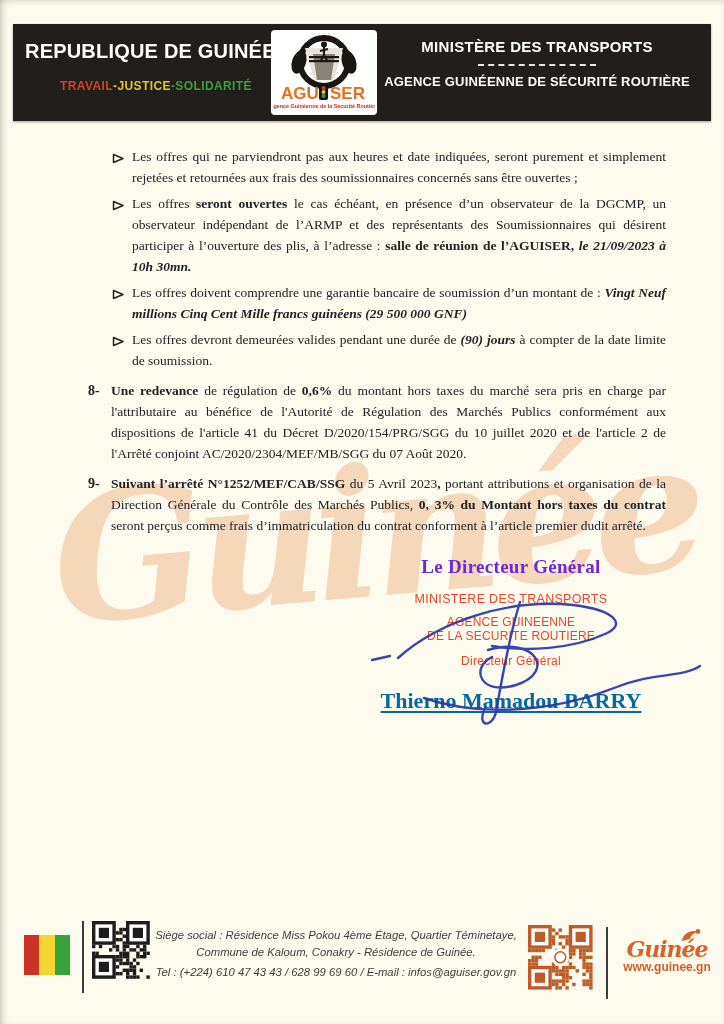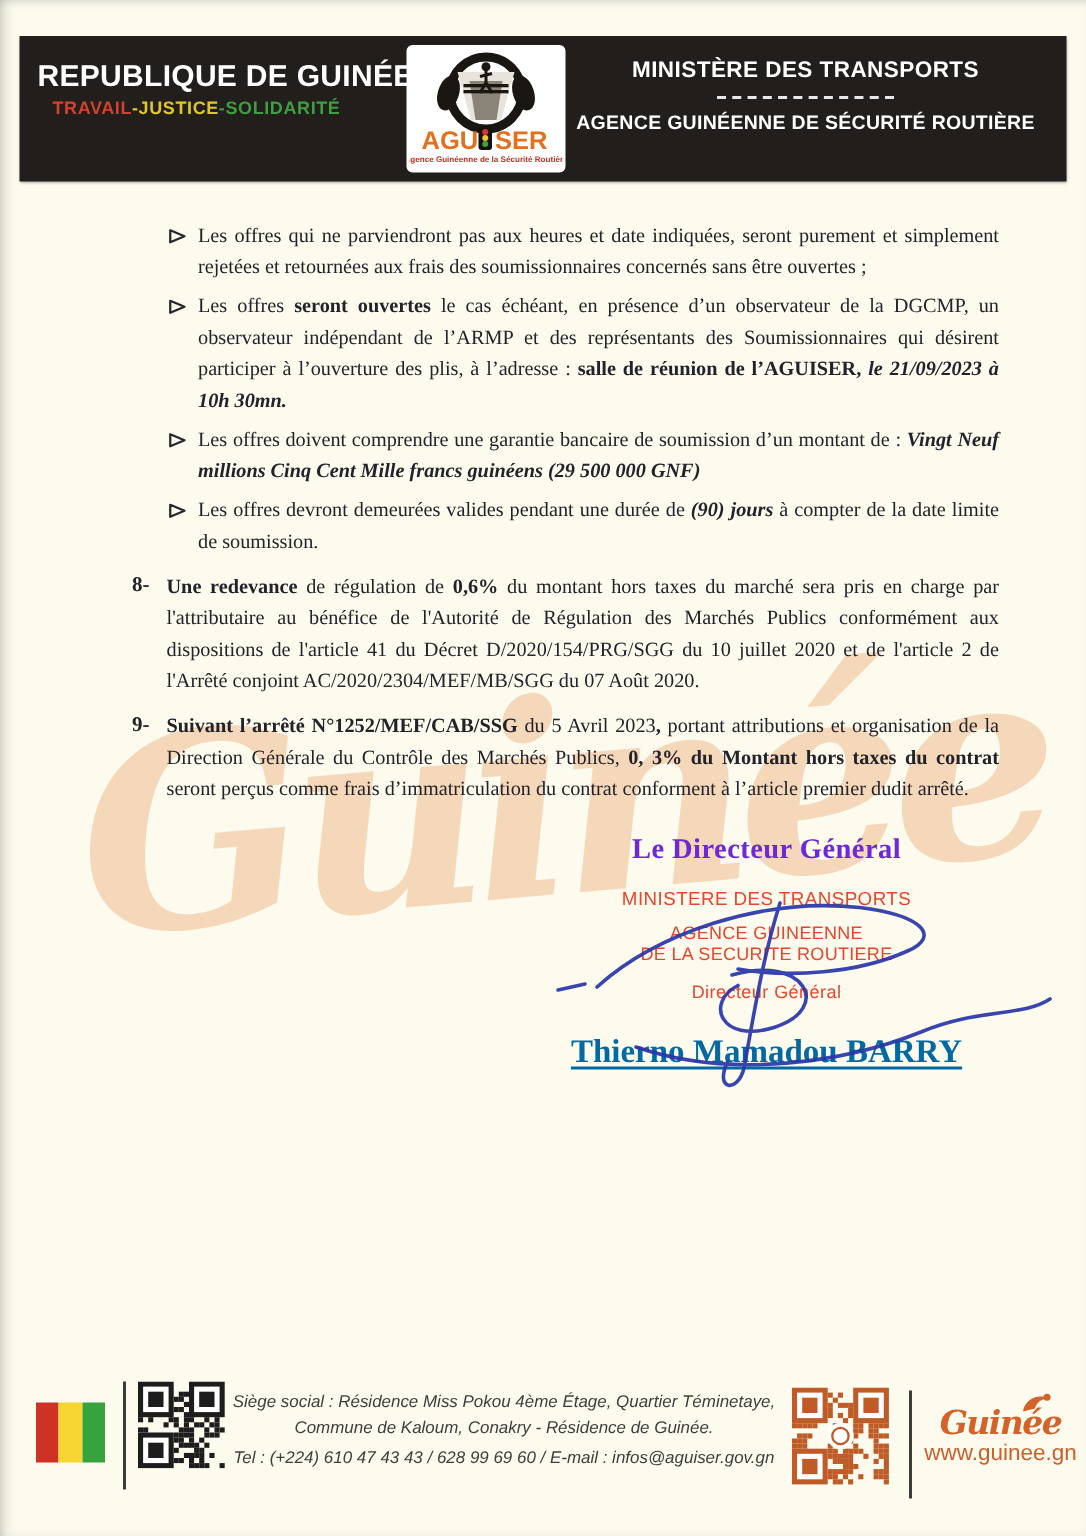--- a/index.html
+++ b/index.html
@@ -4,21 +4,21 @@
 <style>
   html,body{margin:0;padding:0;background:#d8d6cc;}
   .page{position:relative;width:724px;height:1024px;margin:0 auto;background:#fcfbee;
         font-family:"Liberation Serif",serif;color:#22222a;overflow:hidden;
         box-shadow:inset 6px 0 10px -6px rgba(120,120,110,.55), inset 0 4px 8px -6px rgba(120,120,110,.5);}
   
   .banner{position:absolute;left:13px;top:24px;width:698px;height:97px;background:#211e1b;
           box-shadow:0 1px 2px rgba(0,0,0,.4);}
   .h-left{position:absolute;left:12px;top:16px;width:252px;font-family:"Liberation Sans",sans-serif;}
   .h-title{color:#fff;font-weight:bold;font-size:20px;letter-spacing:.2px;white-space:nowrap;}
-  .h-motto{margin-top:2px;margin-left:10px;font-size:12px;font-weight:bold;letter-spacing:.4px;white-space:nowrap;}
+  .h-motto{margin-top:16px;margin-left:10px;font-size:12px;font-weight:bold;letter-spacing:.4px;white-space:nowrap;text-align:center;}
   .logo-box{position:absolute;left:258px;top:6px;width:106px;height:85px;background:#fff;border-radius:4px;
             display:flex;align-items:center;justify-content:center;}
   .h-right{position:absolute;right:6px;top:14px;width:336px;text-align:center;color:#fff;
            font-family:"Liberation Sans",sans-serif;}
   .h-min{font-size:15px;font-weight:bold;letter-spacing:.3px;white-space:nowrap;}
   .h-dash{width:118px;border-top:2.5px dashed #e8e8e8;margin:9px auto 8px auto;height:0;}
   .h-ag{font-size:13px;font-weight:bold;letter-spacing:.2px;white-space:nowrap;}
   
   .watermark{position:absolute;left:52px;top:428px;width:660px;z-index:0;
              font-family:"DejaVu Serif",serif;font-style:italic;font-weight:bold;
@@ -54,21 +54,21 @@
   .fdiv2{left:606px;top:14px;height:72px;}
   .qr{position:absolute;}
   .qr-black{left:92px;top:8px;}
   .qr-orange{left:528px;top:12px;}
   .addr{position:absolute;left:152px;top:14px;width:368px;text-align:center;
         font-style:italic;font-size:11.3px;line-height:17px;color:#3e3e3e;}
   .addr .tel{margin-top:3px;}
   .gn-logo{position:absolute;left:616px;top:26px;width:102px;text-align:center;}
   .gn-text{font-family:"DejaVu Serif",serif;font-style:italic;font-weight:bold;
            font-size:22px;color:#d4622a;letter-spacing:-1px;line-height:20px;}
-  .gn-url{font-size:15px;font-weight:normal;color:#cf5f28;margin-top:1px;}
+  .gn-url{font-size:12px;font-weight:bold;color:#cf5f28;margin-top:1px;}
   .bird{position:absolute;left:62px;top:-12px;}
 </style>
 </head>
 <body>
 
 <div class="page">
 
   <div class="banner">
     <div class="h-left">
       <div class="h-title">REPUBLIQUE DE GUINÉE</div>

